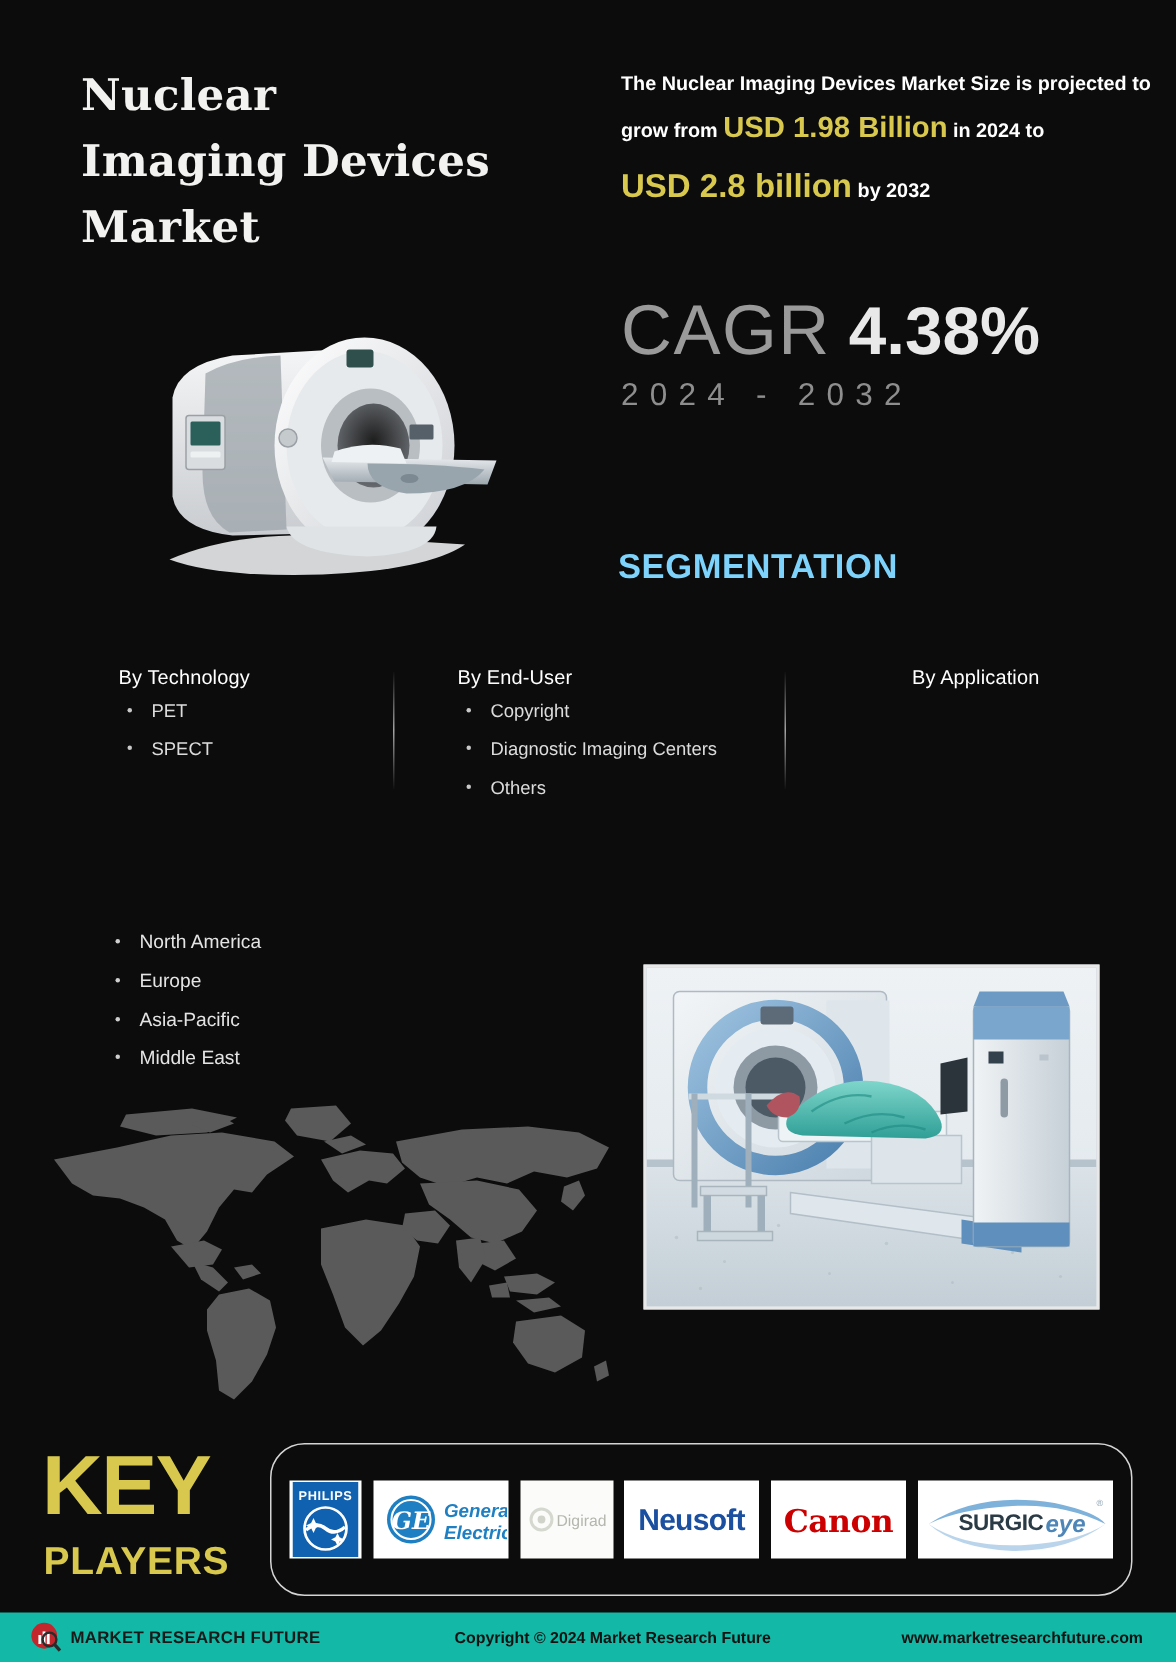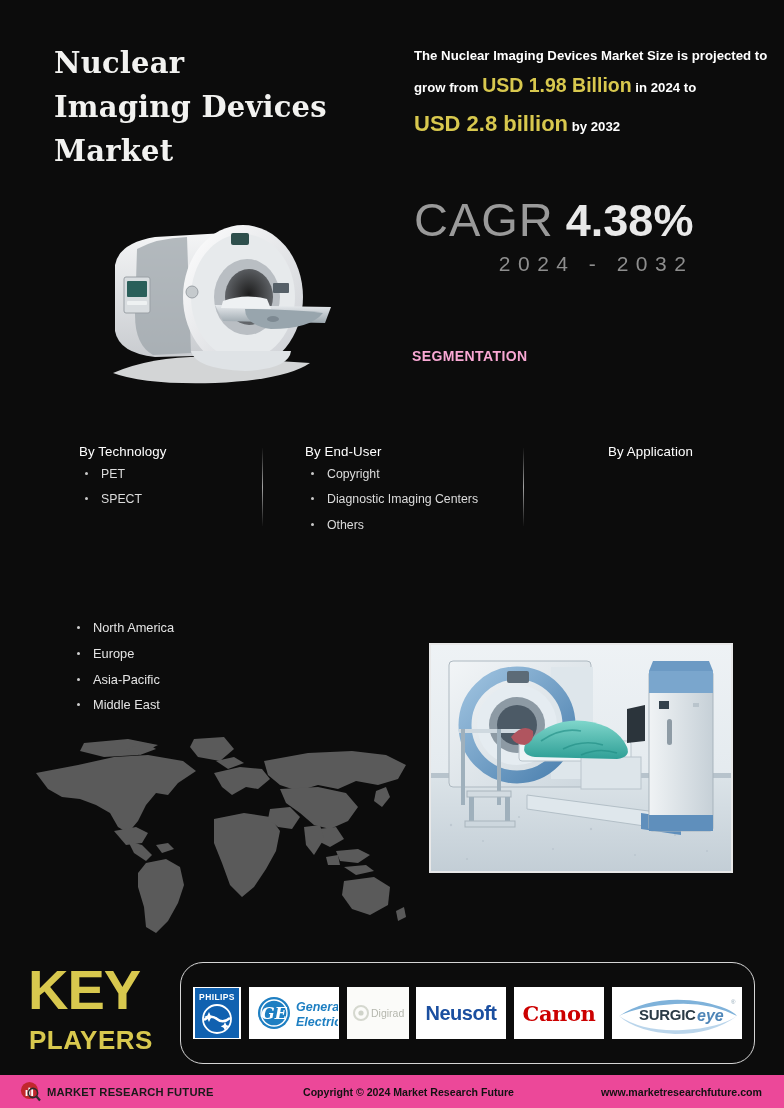--- a/index.html
+++ b/index.html
@@ -31,27 +31,27 @@
   #cagr{position:absolute;left:414px;top:196px;}
   #cagr .row1{white-space:nowrap;line-height:1;}
   #cagr .word{
     font-size:47px;color:#9a9a9a;font-weight:400;letter-spacing:1px;
     font-family:"Liberation Sans",sans-serif;
   }
   #cagr .val{
     font-size:45px;color:#e9e9e9;font-weight:700;letter-spacing:0px;margin-left:12px;
   }
   #cagr .years{
-    margin-top:9px;font-size:21px;color:#8e8e8e;letter-spacing:7.5px;font-weight:400;text-align:right;
+    margin-top:9px;font-size:21px;color:#8e8e8e;letter-spacing:7.5px;font-weight:400;
   }
 
   
   #segtitle{
-    position:absolute;left:412px;top:348px;
-    color:#f9a8d4;font-size:14px;font-weight:700;letter-spacing:.4px;
+    position:absolute;left:412px;top:364px;
+    color:#7dd3fc;font-size:23px;font-weight:700;letter-spacing:.4px;
   }
   .segcol{position:absolute;top:444px;}
   .segcol h4{
     margin:0 0 9px 0;color:#ffffff;font-size:13.3px;font-weight:400;letter-spacing:.1px;
   }
   .segcol ul{margin:0;padding:0;list-style:none;}
   .segcol li{
     position:relative;padding-left:22px;color:#dcdcdc;font-size:12.3px;
     line-height:1;margin-bottom:13px;
   }
@@ -119,21 +119,21 @@
   .logo svg{display:block;}
   #logo-philips{width:48px;}
   #logo-ge{width:90px;}
   #logo-digirad{width:62px;background:#fbfbf9;}
   #logo-neusoft{width:90px;}
   #logo-canon{width:90px;}
   #logo-surgiceye{width:130px;}
 
   
   #footer{
-    position:absolute;left:0;top:1075px;width:784px;height:33px;background:#ec4899;
+    position:absolute;left:0;top:1075px;width:784px;height:33px;background:#14b8a6;
     display:flex;align-items:center;
   }
   #footer-brand{position:absolute;left:20px;display:flex;align-items:center;gap:6px;}
   #footer-brand .mark{width:21px;height:21px;flex:none;}
   #footer-brand .name{
     color:#1a1a1a;font-size:11.2px;font-weight:700;letter-spacing:.2px;white-space:nowrap;
   }
   #footer-copy{
     position:absolute;left:303px;color:#121212;font-size:10.6px;font-weight:700;white-space:nowrap;
   }

